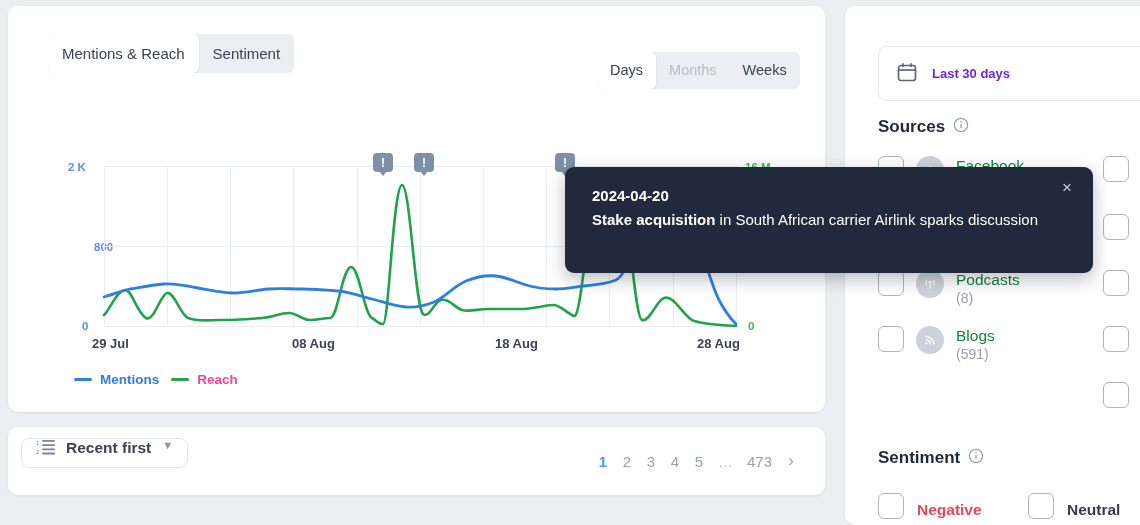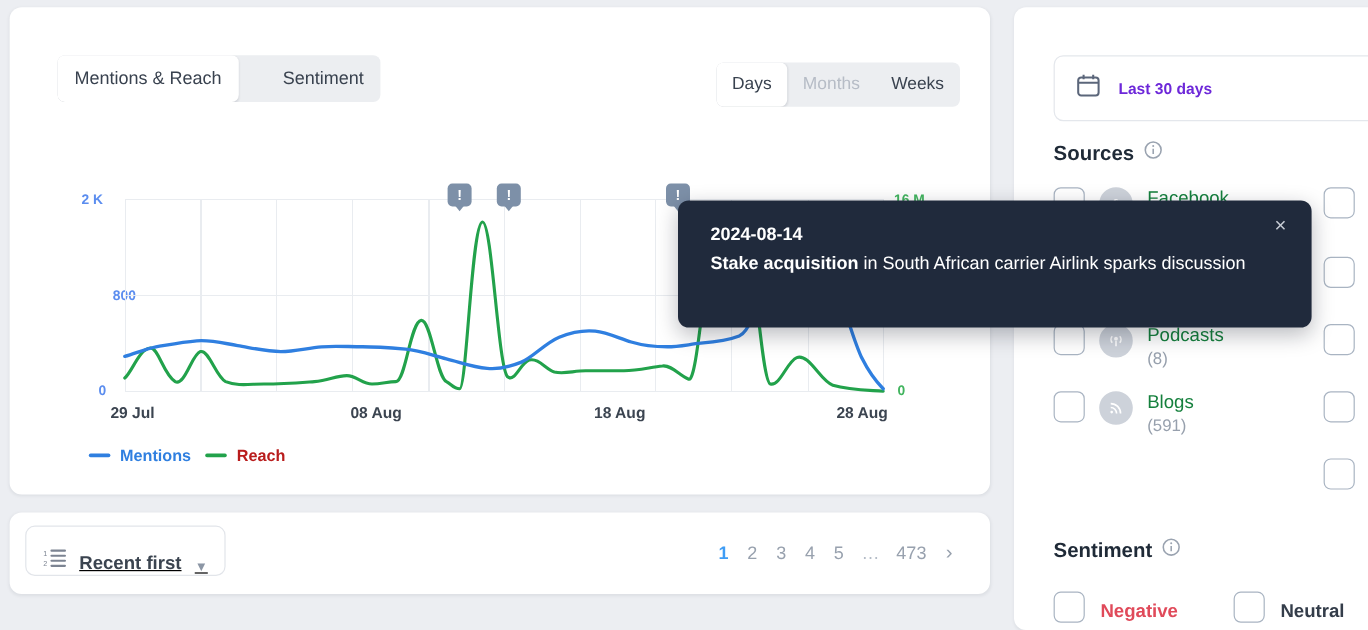--- a/index.html
+++ b/index.html
@@ -18,21 +18,21 @@
     background: #ffffff; border-radius: 10px;
     box-shadow: 0 1px 3px rgba(16,24,40,.07);
   }
   .chart-header { position: relative; height: 92px; }
 
   .seg-group {
     position: absolute; display: flex;
     background: #eceef1; border-radius: 6px; padding: 0;
     overflow: hidden;
   }
-  .seg-group.left { left: 40px; top: 40px; gap: 23px; }
+  .seg-group.left { left: 40px; top: 28px; }
   .seg-group.right { left: 589px; top: 46px; }
   .seg {
     font-size: 15px; color: #39424f; line-height: 1;
     padding: 12px 14px; border-radius: 6px;
     white-space: nowrap; cursor: pointer; user-select: none;
   }
   .seg.active { background: #ffffff; box-shadow: 0 1px 2px rgba(16,24,40,.12); }
   .seg.disabled { color: #b6bcc6; cursor: default; }
   .seg-group.right .seg { font-size: 14.5px; padding: 11px 13px; }
 
@@ -71,25 +71,24 @@
 
   
   .bottom-card {
     position: absolute; left: 8px; top: 427px;
     width: 817px; height: 68px;
     background: #ffffff; border-radius: 10px;
     box-shadow: 0 1px 3px rgba(16,24,40,.07);
   }
   .sort-btn {
     position: absolute; left: 13px; top: 11px;
-    height: 42px; padding: 0 14px;
-    display: flex; align-items: flex-end; gap: 11px;
+    height: 30px; padding: 0 14px;
+    display: flex; align-items: flex-start; gap: 11px;
     background: #fff; border: 1px solid #e2e5ea; border-radius: 8px;
     cursor: pointer;
-    text-decoration: underline;
   }
   .sort-label { font-size: 15.5px; font-weight: 700; color: #3b4450; }
   .pagination { position: absolute; right: 22px; top: 20px; display: flex; align-items: center; gap: 0; }
   .pg {
     min-width: 24px; text-align: center; font-size: 15px; color: #98a1ae;
     padding: 4px 7px; cursor: pointer;
   }
   .pg.active { color: #3f9df5; font-weight: 700; }
   .pg.dots { color: #b4bcc7; cursor: default; }
   .pg.next { color: #98a1ae; font-size: 17px; }
@@ -234,21 +233,21 @@
       <div class="xlabel" style="left:689px;">28 Aug</div>
     </div>
 
     <div class="legend">
       <div class="legend-item">
         <span class="legend-dash" style="background:#2f7fe0"></span>
         <span class="legend-text" style="color:#2f7fe0">Mentions</span>
       </div>
       <div class="legend-item">
         <span class="legend-dash" style="background:#22a24b"></span>
-        <span class="legend-text" style="color:#b91c1c">Reach</span>
+        <span class="legend-text" style="color:#ec4899">Reach</span>
       </div>
     </div>
   </div>
 
   <div class="bottom-card">
 
     <div class="sort-btn">
       <span>
         <svg width="19" height="17" viewBox="0 0 19 17">
           <g fill="#7c8492">
@@ -380,20 +379,20 @@
       <span class="cbox"></span>
       <span class="sent-label" style="color:#e04a5a">Negative</span>
     </div>
     <div class="sent-row" style="left:183px; top:487px;">
       <span class="cbox"></span>
       <span class="sent-label" style="color:#343d4a">Neutral</span>
     </div>
   </div>
 
   <div class="tooltip">
-    <div class="tt-date">2024-08-14</div>
+    <div class="tt-date">2024-04-20</div>
     <div class="tt-body">
       <b>Stake acquisition</b><span> in South African carrier Airlink sparks discussion</span>
     </div>
     <div class="tt-close">×</div>
   </div>
 
 </div>
 
 </body></html>

